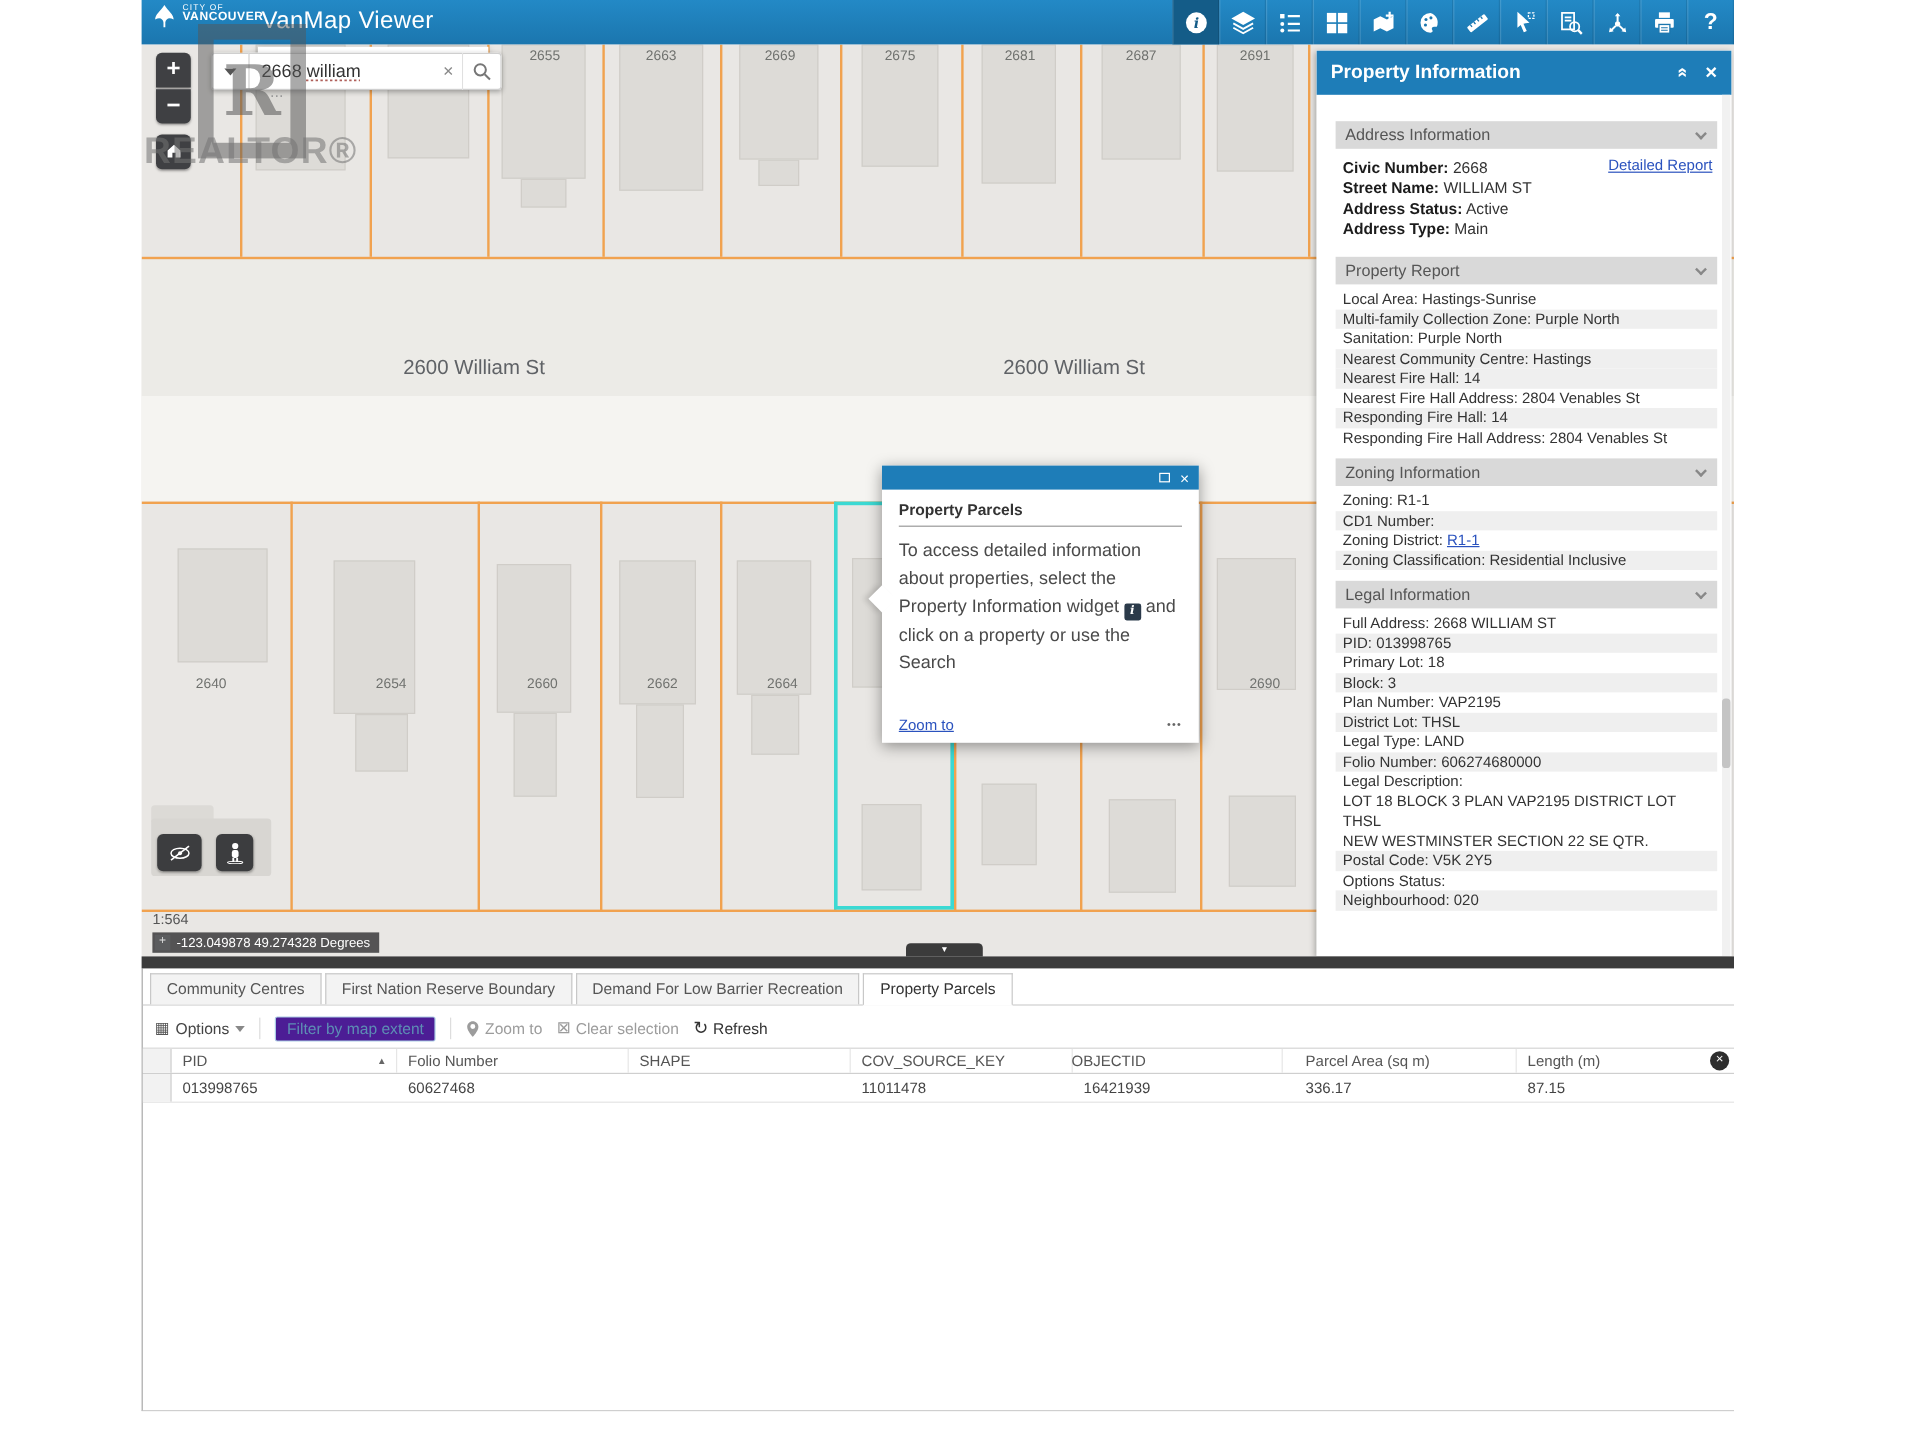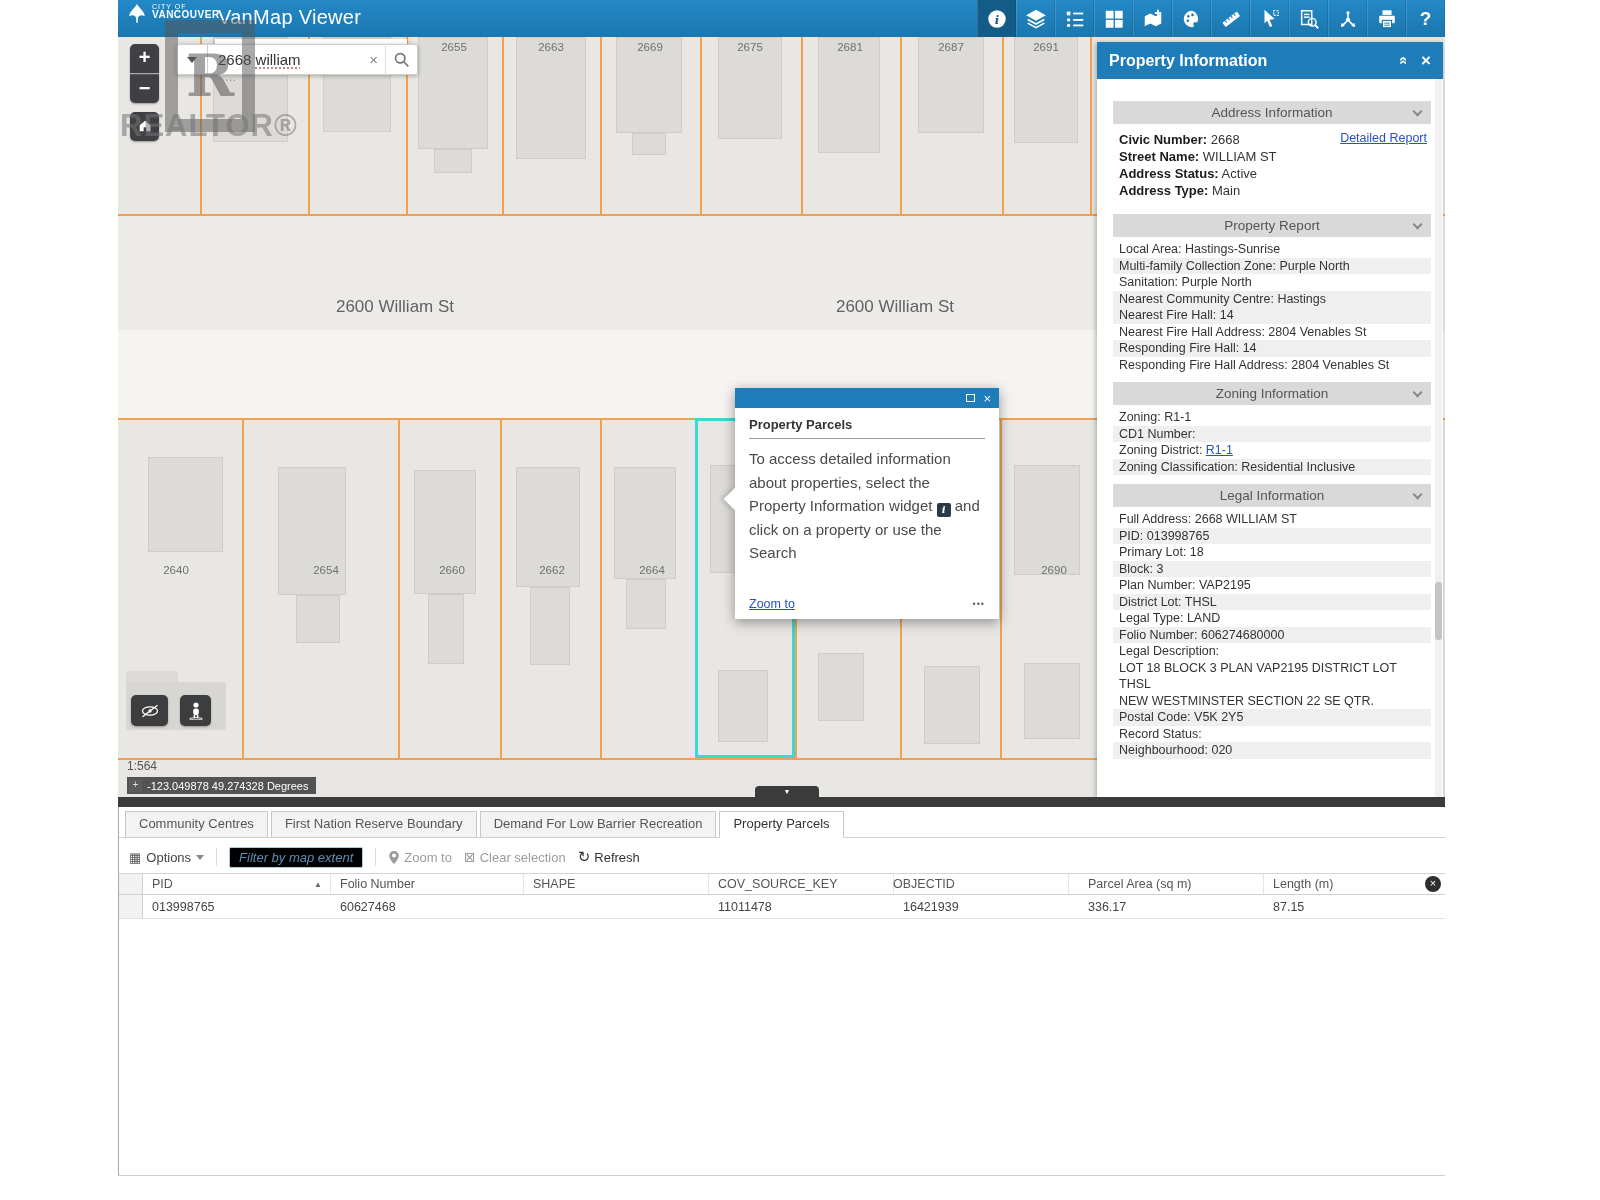--- a/index.html
+++ b/index.html
@@ -109,21 +109,21 @@
   .panel { position:absolute; left:979px; top:5px; width:346px; height:755px; background:#fff;
            box-shadow:-1px 1px 5px rgba(0,0,0,.3); z-index:40; overflow:hidden; }
   .panel-hdr { height:37px; background:#1e7db8; color:#fff; display:flex; align-items:center;
                padding:0 12px; }
   .panel-hdr .t { font-size:16px; font-weight:600; }
   .ph-ic { margin-left:auto; display:flex; gap:16px; align-items:center; }
   .ph-collapse { color:#fff; font-size:15px; font-weight:bold; transform:rotate(-90deg); cursor:pointer; }
   .ph-close { color:#fff; font-size:17px; font-weight:bold; cursor:pointer; }
   .panel-body { padding:22px 12px 0 16px; position:relative; height:718px; overflow:hidden; }
   .sect-hdr { background:#d9d9d9; height:23px; line-height:23px; padding:0 8px; font-size:13.5px;
-              color:#555; position:relative; margin-top:9px; cursor:pointer;text-align:center; }
+              color:#555; position:relative; margin-top:9px; cursor:pointer; }
   .chev { position:absolute; right:10px; top:7px; width:7px; height:7px;
           border-right:2px solid #888; border-bottom:2px solid #888; transform:rotate(45deg); }
   .addr-block { padding:7px 4px 6px 6px; position:relative; }
   .addr-line { font-size:13px; color:#333; line-height:17px; }
   .addr-line b { color:#1c1c1c; }
   .dr-link { position:absolute; right:4px; top:7px; font-size:12.5px; color:#2a52be;
              text-decoration:underline; cursor:pointer; }
   .irow { font-size:12.5px; color:#333; line-height:16.5px; padding:0 4px 0 6px; white-space:pre-line; }
   .irow.alt { background:#efefef; }
   .irow .lnk { color:#2a52be; text-decoration:underline; cursor:pointer; }
@@ -145,22 +145,22 @@
   .tab { height:26px; line-height:24px; padding:0 13px; font-size:13px; color:#555; background:#f3f3f3;
          border:1px solid #c8c8c8; border-bottom:none; cursor:pointer; }
   .tab.active { background:#fff; color:#333; height:27px; margin-bottom:-1px; border-bottom:1px solid #fff; }
   .btoolbar { position:absolute; left:10px; top:38px; height:24px; display:flex; align-items:center;
               gap:12px; font-size:13px; }
   .tb-grid { color:#555; font-size:13px; }
   .tb-opt { color:#444; cursor:pointer; display:flex; align-items:center; gap:5px; }
   .tb-caret { width:0; height:0; border-left:4px solid transparent; border-right:4px solid transparent;
               border-top:5px solid #888; }
   .tb-sep { width:1px; height:18px; background:#ddd; }
-  .tb-filter { border:1px solid #a9cbe4; color:#5d8db4; background:#000000; padding:2px 9px;
-               border-radius:2px; cursor:pointer; font-size:13px;font-style:italic; }
+  .tb-filter { border:1px solid #a9cbe4; color:#5d8db4; background:#4c1d95; padding:2px 9px;
+               border-radius:2px; cursor:pointer; font-size:13px; }
   .tb-dis { color:#9c9c9c; display:flex; align-items:center; gap:4px; cursor:default; }
   .tb-ref { color:#333; display:flex; align-items:center; gap:4px; cursor:pointer; }
   .gly { font-family:"DejaVu Sans", sans-serif; }
 
   .grid-wrap { position:absolute; left:0; top:66px; width:100%; }
   .g-hdr { position:relative; height:22px; border-top:1px solid #d5d5d5; border-bottom:1px solid #cfcfcf;
            font-size:12.5px; color:#555; }
   .g-row { position:relative; height:24px; border-bottom:1px solid #e4e4e4; font-size:12.5px; color:#444;text-align:center; }
   .g-cell { position:absolute; top:0; height:100%; display:flex; align-items:center; padding-left:9px;
             border-right:1px solid #e6e6e6; overflow:hidden; }
@@ -359,21 +359,21 @@
           <div class="irow">Primary Lot: 18</div>
           <div class="irow alt">Block: 3</div>
           <div class="irow">Plan Number: VAP2195</div>
           <div class="irow alt">District Lot: THSL</div>
           <div class="irow">Legal Type: LAND</div>
           <div class="irow alt">Folio Number: 606274680000</div>
           <div class="irow">Legal Description:
 LOT 18 BLOCK 3 PLAN VAP2195 DISTRICT LOT THSL
 NEW WESTMINSTER SECTION 22 SE QTR.</div>
           <div class="irow alt">Postal Code: V5K 2Y5</div>
-          <div class="irow">Record Status:</div>
+          <div class="irow">Options Status:</div>
           <div class="irow alt">Neighbourhood: 020</div>
         </div>
 
       </div>
       <div class="pscroll-track"></div>
       <div class="pscroll-thumb"></div>
     </div>
   </div>
 
   <div class="hdr">

